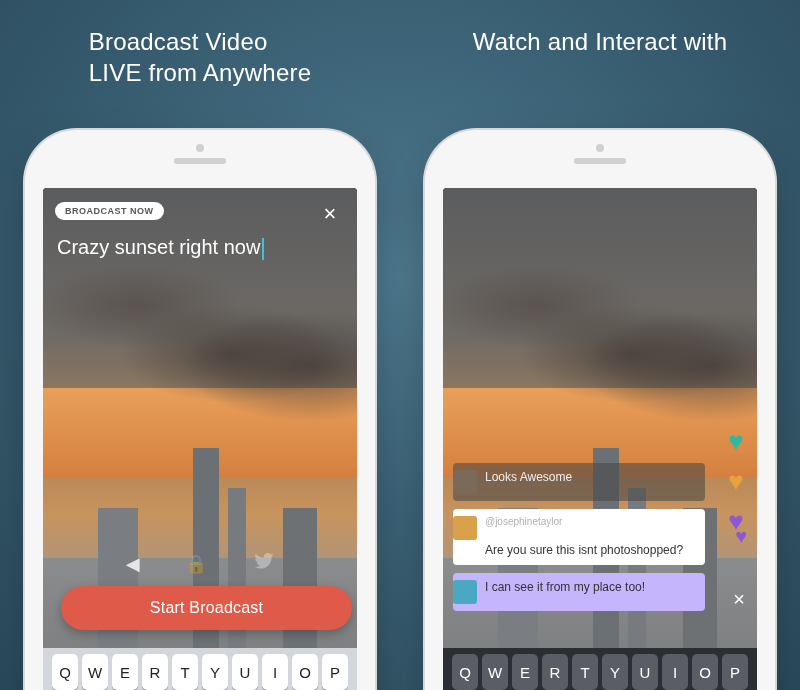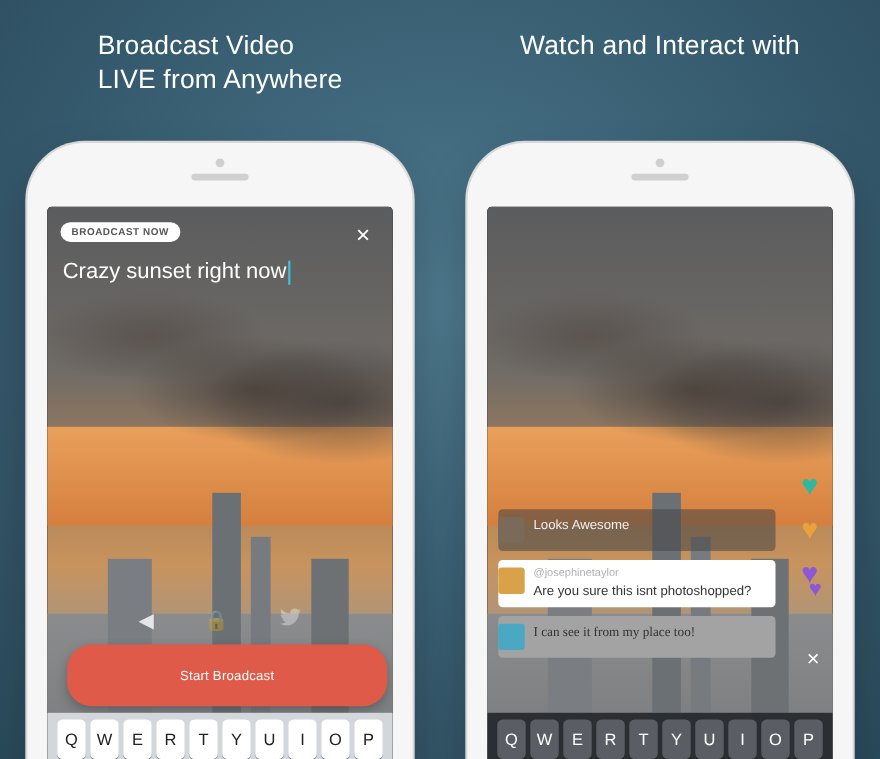--- a/index.html
+++ b/index.html
@@ -92,33 +92,33 @@
     display:inline-block; width:2px; height:22px; background:#3fc0e0; vertical-align:middle; margin-left:2px;
   }
   .opt-row {
     position:absolute; left:0; right:0;
     display:flex; justify-content:center; gap:46px;
     top:365px;
   }
   .opt-row span { color:rgba(255,255,255,.8); font-size:18px; }
   .opt-row .muted { color:rgba(255,255,255,.35); }
   .start-btn {
-    position:absolute; left:18px; right:5px; top:398px; height:56px;
-    background:#e05a4a; color:#fff; font-size:12px; font-weight:500;
+    position:absolute; left:18px; right:5px; top:398px; height:44px;
+    background:#e05a4a; color:#fff; font-size:16px; font-weight:500;
     border:none; border-radius:22px; letter-spacing:.2px;
     box-shadow:0 4px 10px rgba(0,0,0,.25);
   }
   
   .msg-stack { position:absolute; left:10px; right:52px; top:275px; display:flex; flex-direction:column; gap:8px; }
   .msg { display:flex; align-items:flex-start; padding:7px 0; border-radius:4px; font-size:12px; line-height:1.25; }
   .msg .av { width:24px; height:24px; border-radius:3px; margin-right:8px; flex:0 0 24px; }
   .msg0 { background:rgba(70,70,70,.55); color:#eee; }
   .msg1 { background:#fff; color:#333; }
-  .msg2 { background:#a3a3a3; color:#333;font-family:Liberation Serif, serif; }
-  .msg .uname { display:block; font-size:10px; color:#b0b0b0; margin-bottom:1px;}
+  .msg2 { background:#c4b5fd; color:#333; }
+  .msg .uname { display:block; font-size:10px; color:#b0b0b0; margin-bottom:14px;}
   .hearts { position:absolute; right:10px; top:240px; display:flex; flex-direction:column; gap:14px; align-items:center;}
   .heart { font-size:26px; line-height:1; }
   .x-by-input { position:absolute; right:12px; top:400px; color:#fff; font-size:20px;}
   
   .kbd {
     position:absolute; left:0; right:0; bottom:0; height:132px;
     display:flex; flex-direction:column; gap:6px;
     padding:6px 4px 8px;
   }
   .kbd.dark { background:#2b2e33; }

